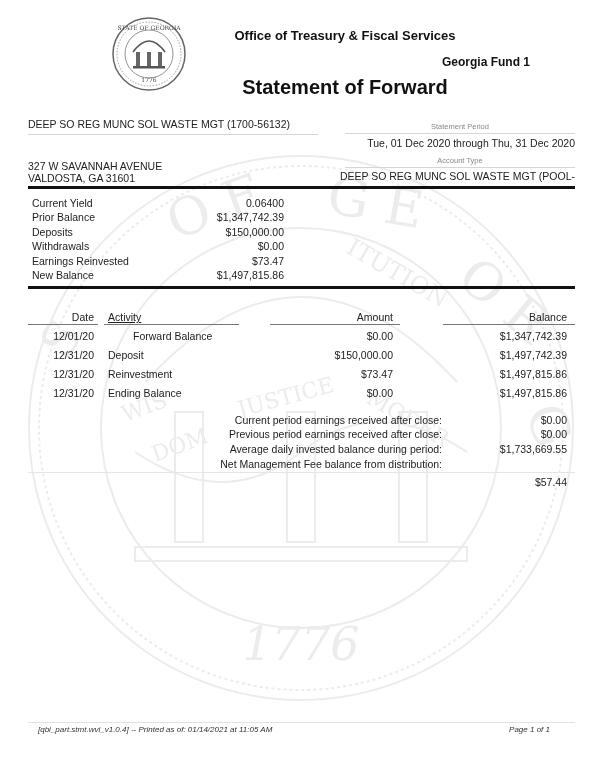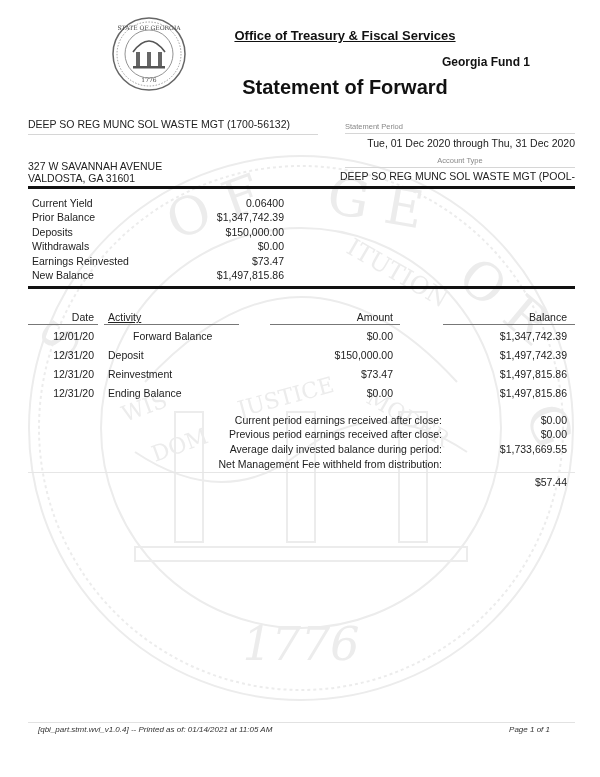--- a/index.html
+++ b/index.html
@@ -1,21 +1,21 @@
 <!DOCTYPE html>
 <html><head>
 <meta charset="utf-8">
 <style>
   * { margin: 0; padding: 0; box-sizing: border-box; }
   html, body { width: 600px; height: 777px; background: #ffffff; overflow: hidden; }
   body { position: relative; font-family: "Liberation Sans", sans-serif; color: #222; }
   .abs { position: absolute; }
   .watermark { position: absolute; left: 25px; top: 152px; width: 552px; height: 552px; pointer-events: none; }
   .seal { position: absolute; left: 111px; top: 16px; width: 76px; height: 76px; }
-  .hdr1 { left: 160px; width: 370px; text-align: center; top: 28px; font-size: 13px; font-weight: bold; color: #111; text-decoration: underline; }
+  .hdr1 { left: 160px; width: 370px; text-align: center; top: 28px; font-size: 13px; font-weight: bold; color: #111; }
   .hdr2 { left: 160px; width: 370px; text-align: right; top: 55px; font-size: 12px; font-weight: bold; color: #111; }
   .hdr3 { left: 160px; width: 370px; text-align: center; top: 76px; font-size: 20px; font-weight: bold; color: #111; }
   .t11 { font-size: 10.5px; color: #222; white-space: nowrap; }
   .label-sm { font-size: 7.5px; color: #888; }
   .rule-thin { position: absolute; height: 1px; background: #d6d6d6; }
   .rule-heavy { position: absolute; height: 3px; background: #111; }
   .ul { position: absolute; height: 1px; background: #777; }
   .right { text-align: right; }
   .footer { font-size: 8px; font-style: italic; color: #333; }
 </style>
@@ -65,21 +65,21 @@
   <text x="38" y="66" font-size="6" text-anchor="middle" fill="#444" font-family="DejaVu Serif, serif">1776</text>
 </svg>
 
 <div class="abs hdr1">Office of Treasury &amp; Fiscal Services</div>
 <div class="abs hdr2">Georgia Fund 1</div>
 <div class="abs hdr3">Statement of Forward</div>
 
 <div class="abs t11" style="left:28px; top:118px;">DEEP SO REG MUNC SOL WASTE MGT (1700-56132)</div>
 <div class="rule-thin" style="left:28px; top:134px; width:290px;"></div>
 
-<div class="abs label-sm" style="left:345px; width:230px; text-align:left; top:122px;">Statement Period</div>
+<div class="abs label-sm" style="left:345px; width:230px; text-align:center; top:122px;">Statement Period</div>
 <div class="rule-thin" style="left:345px; top:133px; width:230px;"></div>
 <div class="abs t11 right" style="left:300px; width:275px; top:137px;">Tue, 01 Dec 2020 through Thu, 31 Dec 2020</div>
 
 <div class="abs label-sm" style="left:345px; width:230px; text-align:center; top:156px;">Account Type</div>
 <div class="rule-thin" style="left:345px; top:167px; width:230px;"></div>
 <div class="abs t11 right" style="left:300px; width:275px; top:170px;">DEEP SO REG MUNC SOL WASTE MGT (POOL-</div>
 
 <div class="abs t11" style="left:28px; top:160px;">327 W SAVANNAH AVENUE</div>
 <div class="abs t11" style="left:28px; top:172px;">VALDOSTA, GA 31601</div>
 
@@ -138,21 +138,21 @@
   </div>
 </div>
 
 <div>
   <div class="abs t11 right" style="left:180px; width:262px; top:414px;">Current period earnings received after close:</div>
   <div class="abs t11 right" style="left:450px; width:117px; top:414px;">$0.00</div>
   <div class="abs t11 right" style="left:180px; width:262px; top:428px;">Previous period earnings received after close:</div>
   <div class="abs t11 right" style="left:450px; width:117px; top:428px;">$0.00</div>
   <div class="abs t11 right" style="left:180px; width:262px; top:443px;">Average daily invested balance during period:</div>
   <div class="abs t11 right" style="left:450px; width:117px; top:443px;">$1,733,669.55</div>
-  <div class="abs t11 right" style="left:180px; width:262px; top:458px;">Net Management Fee withheld from distribution:</div>
+  <div class="abs t11 right" style="left:180px; width:262px; top:458px;">Net Management Fee balance from distribution:</div>
   <div class="abs t11 right" style="left:450px; width:117px; top:476px;">$57.44</div>
 </div>
 
 <div class="rule-thin" style="left:28px; top:472px; width:547px; background:#e6e6e6;"></div>
 
 <div class="rule-thin" style="left:28px; top:722px; width:547px; background:#e2e2e2;"></div>
 <div class="abs footer" style="left:38px; top:725px;">[qbi_part.stmt.wvi_v1.0.4] -- Printed as of: 01/14/2021 at 11:05 AM</div>
 <div class="abs footer right" style="left:450px; width:100px; top:725px;">Page 1 of 1</div>
 
 </body></html>

